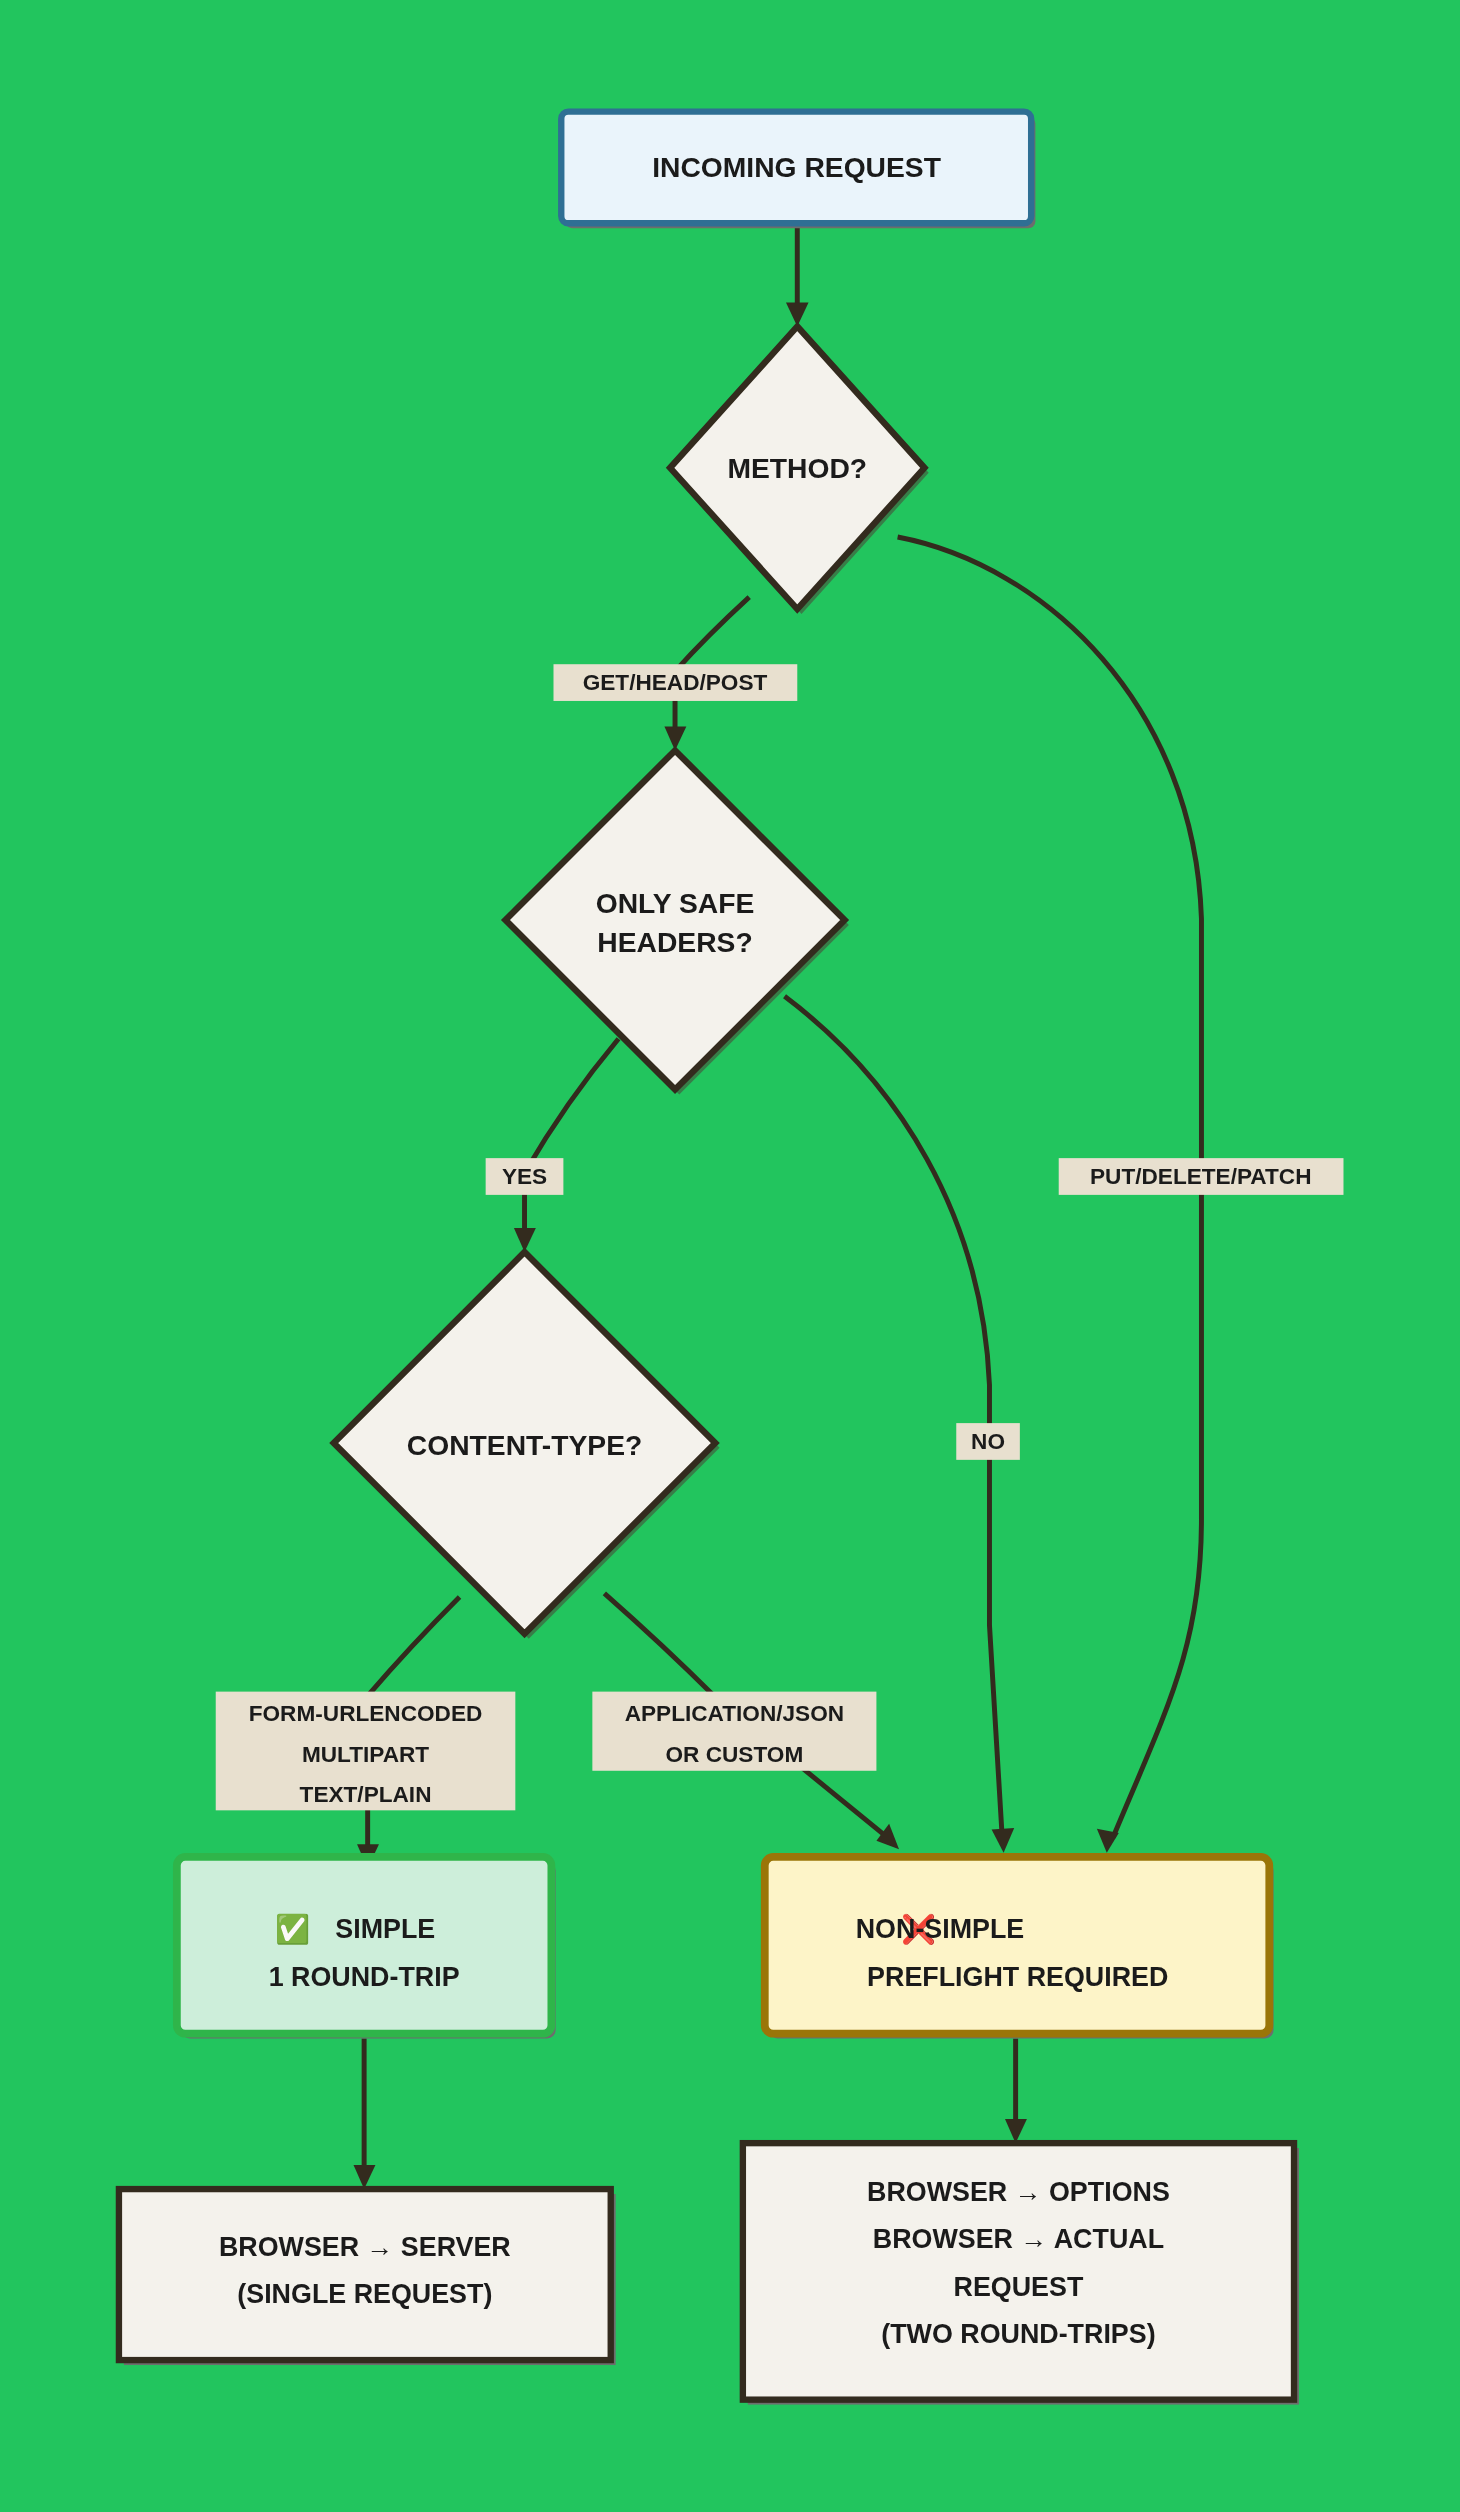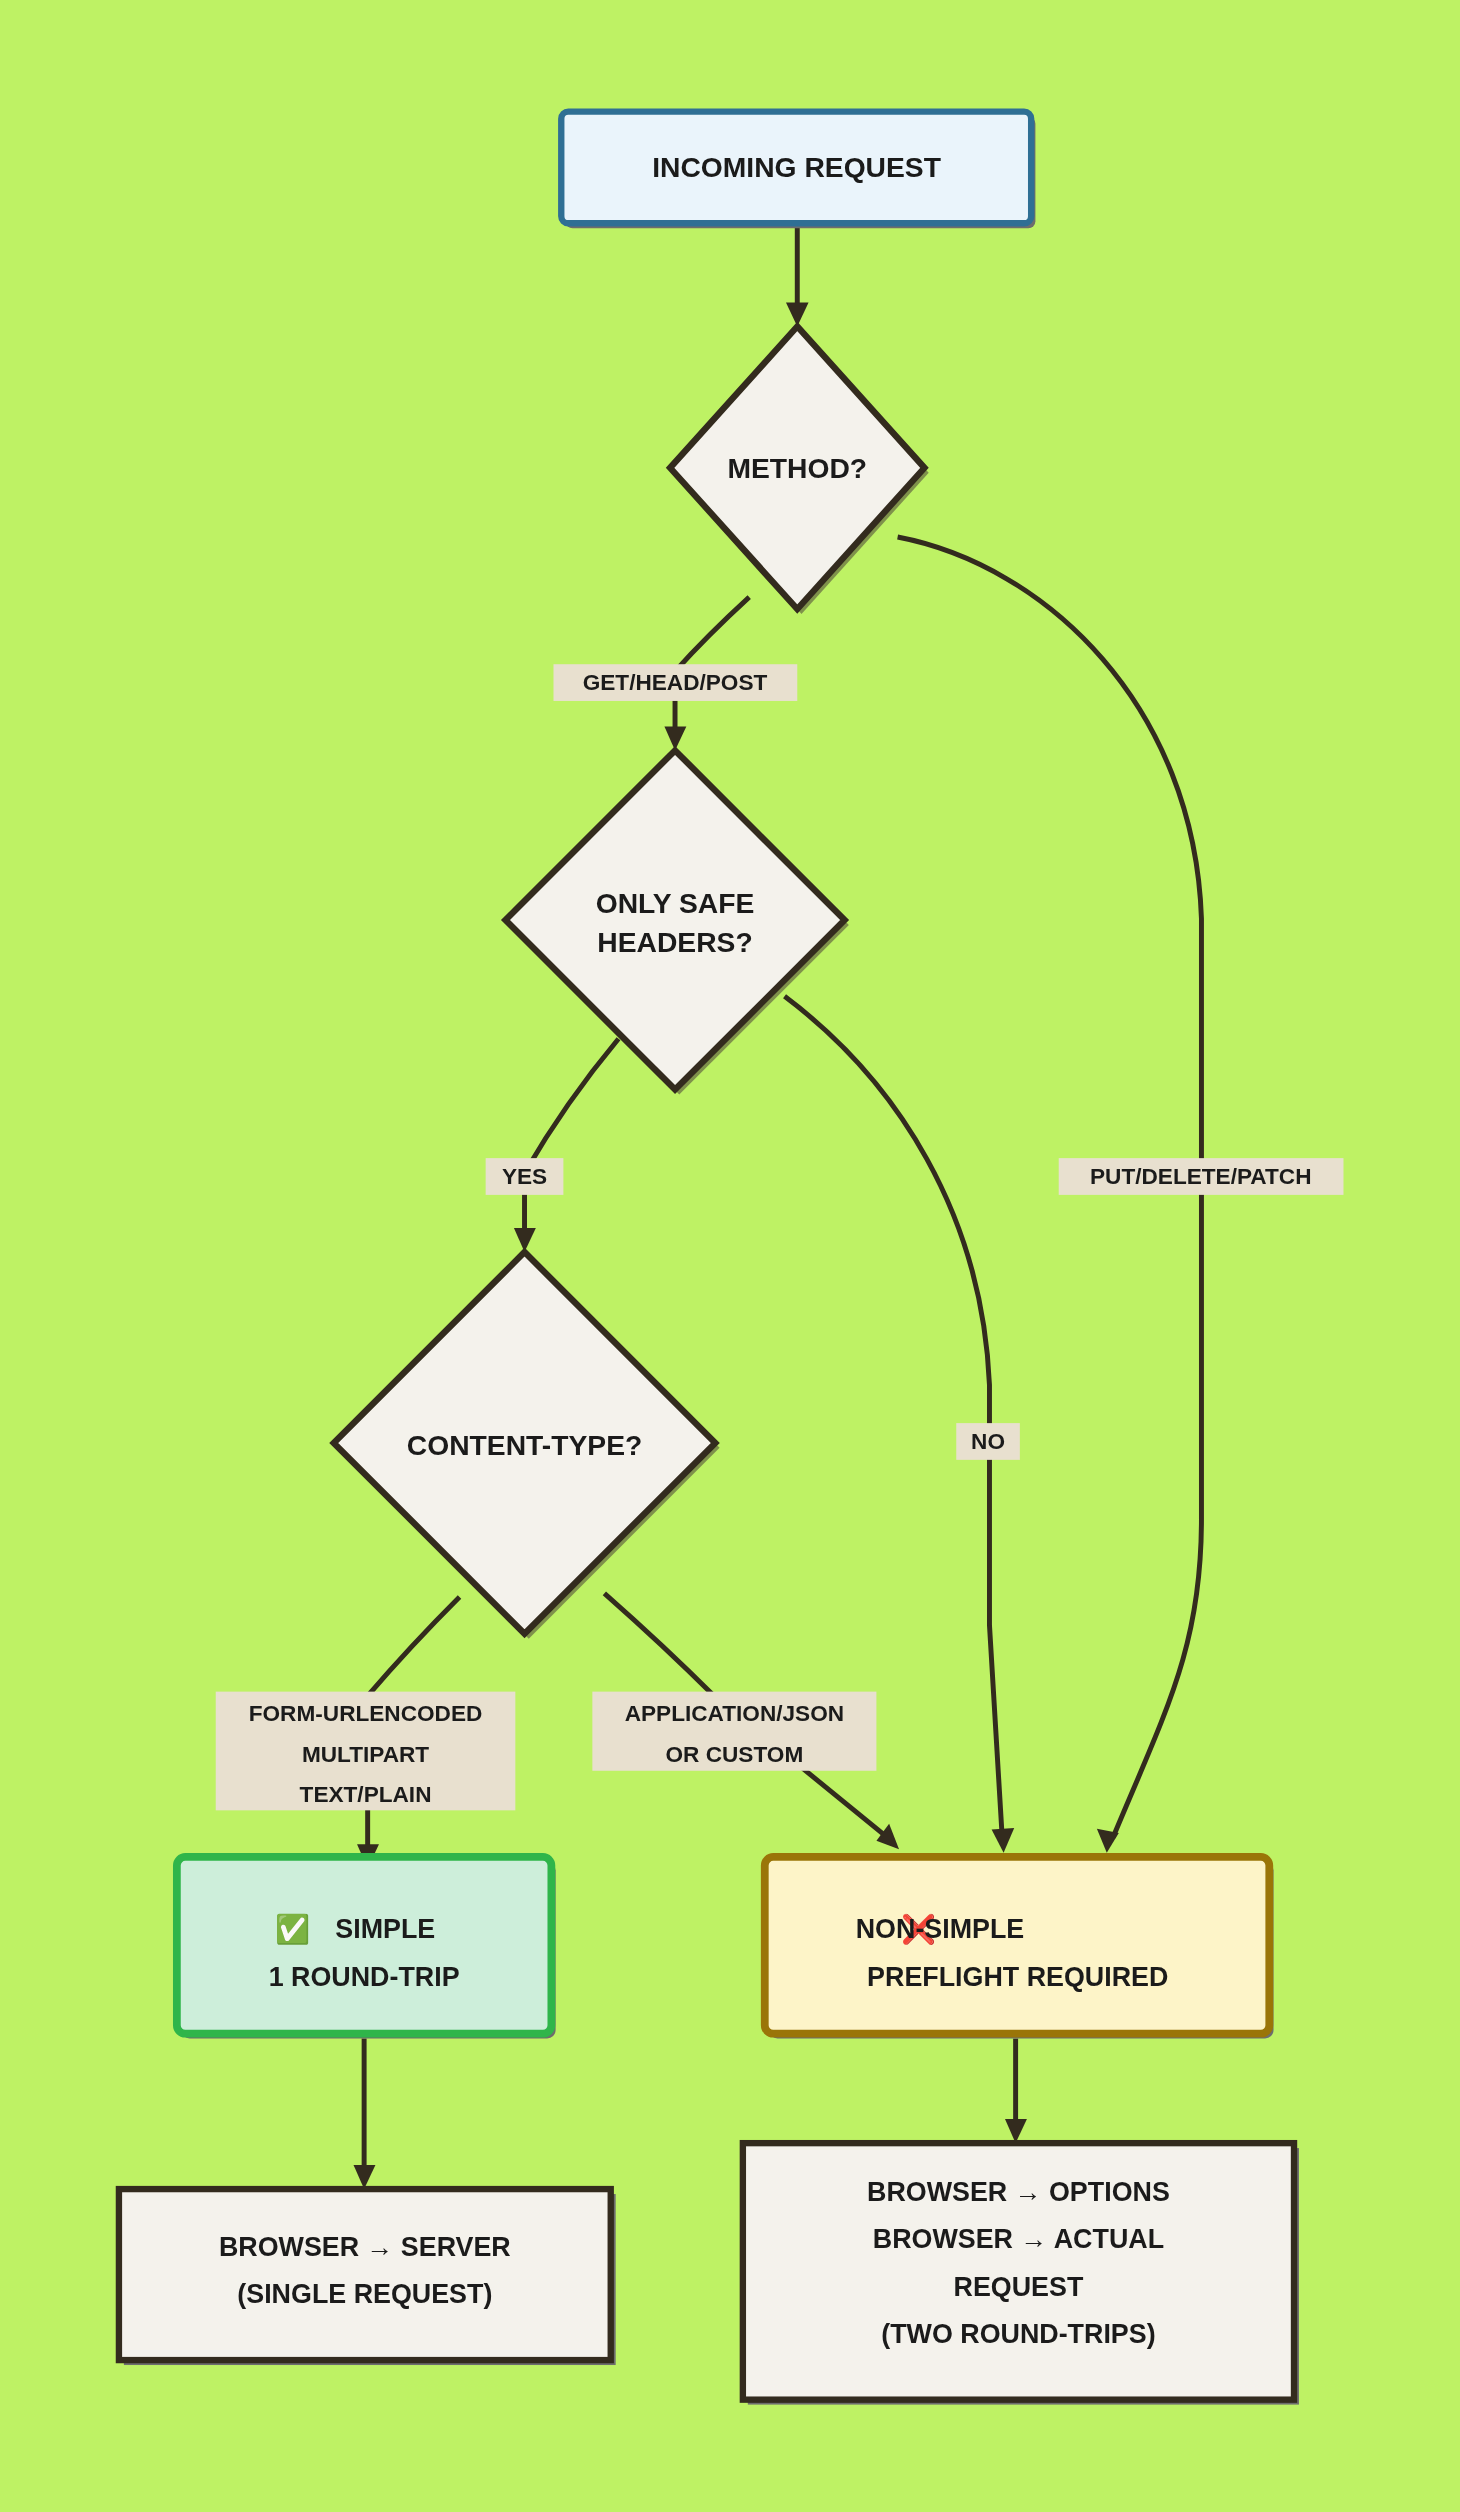--- a/index.html
+++ b/index.html
@@ -10,21 +10,21 @@
   body {
     width: 1461px;
     height: 2512px;
     overflow: hidden;
     font-family: "Liberation Sans", sans-serif;
   }
   #flow-root {
     position: relative;
     width: 1461px;
     height: 2512px;
-    background: #bef264;
+    background: #22c55e;
   }
   svg.flow-canvas {
     position: absolute;
     inset: 0;
     width: 1461px;
     height: 2512px;
     display: block;
   }
   .node-label {
     font-family: "Liberation Sans", sans-serif;

